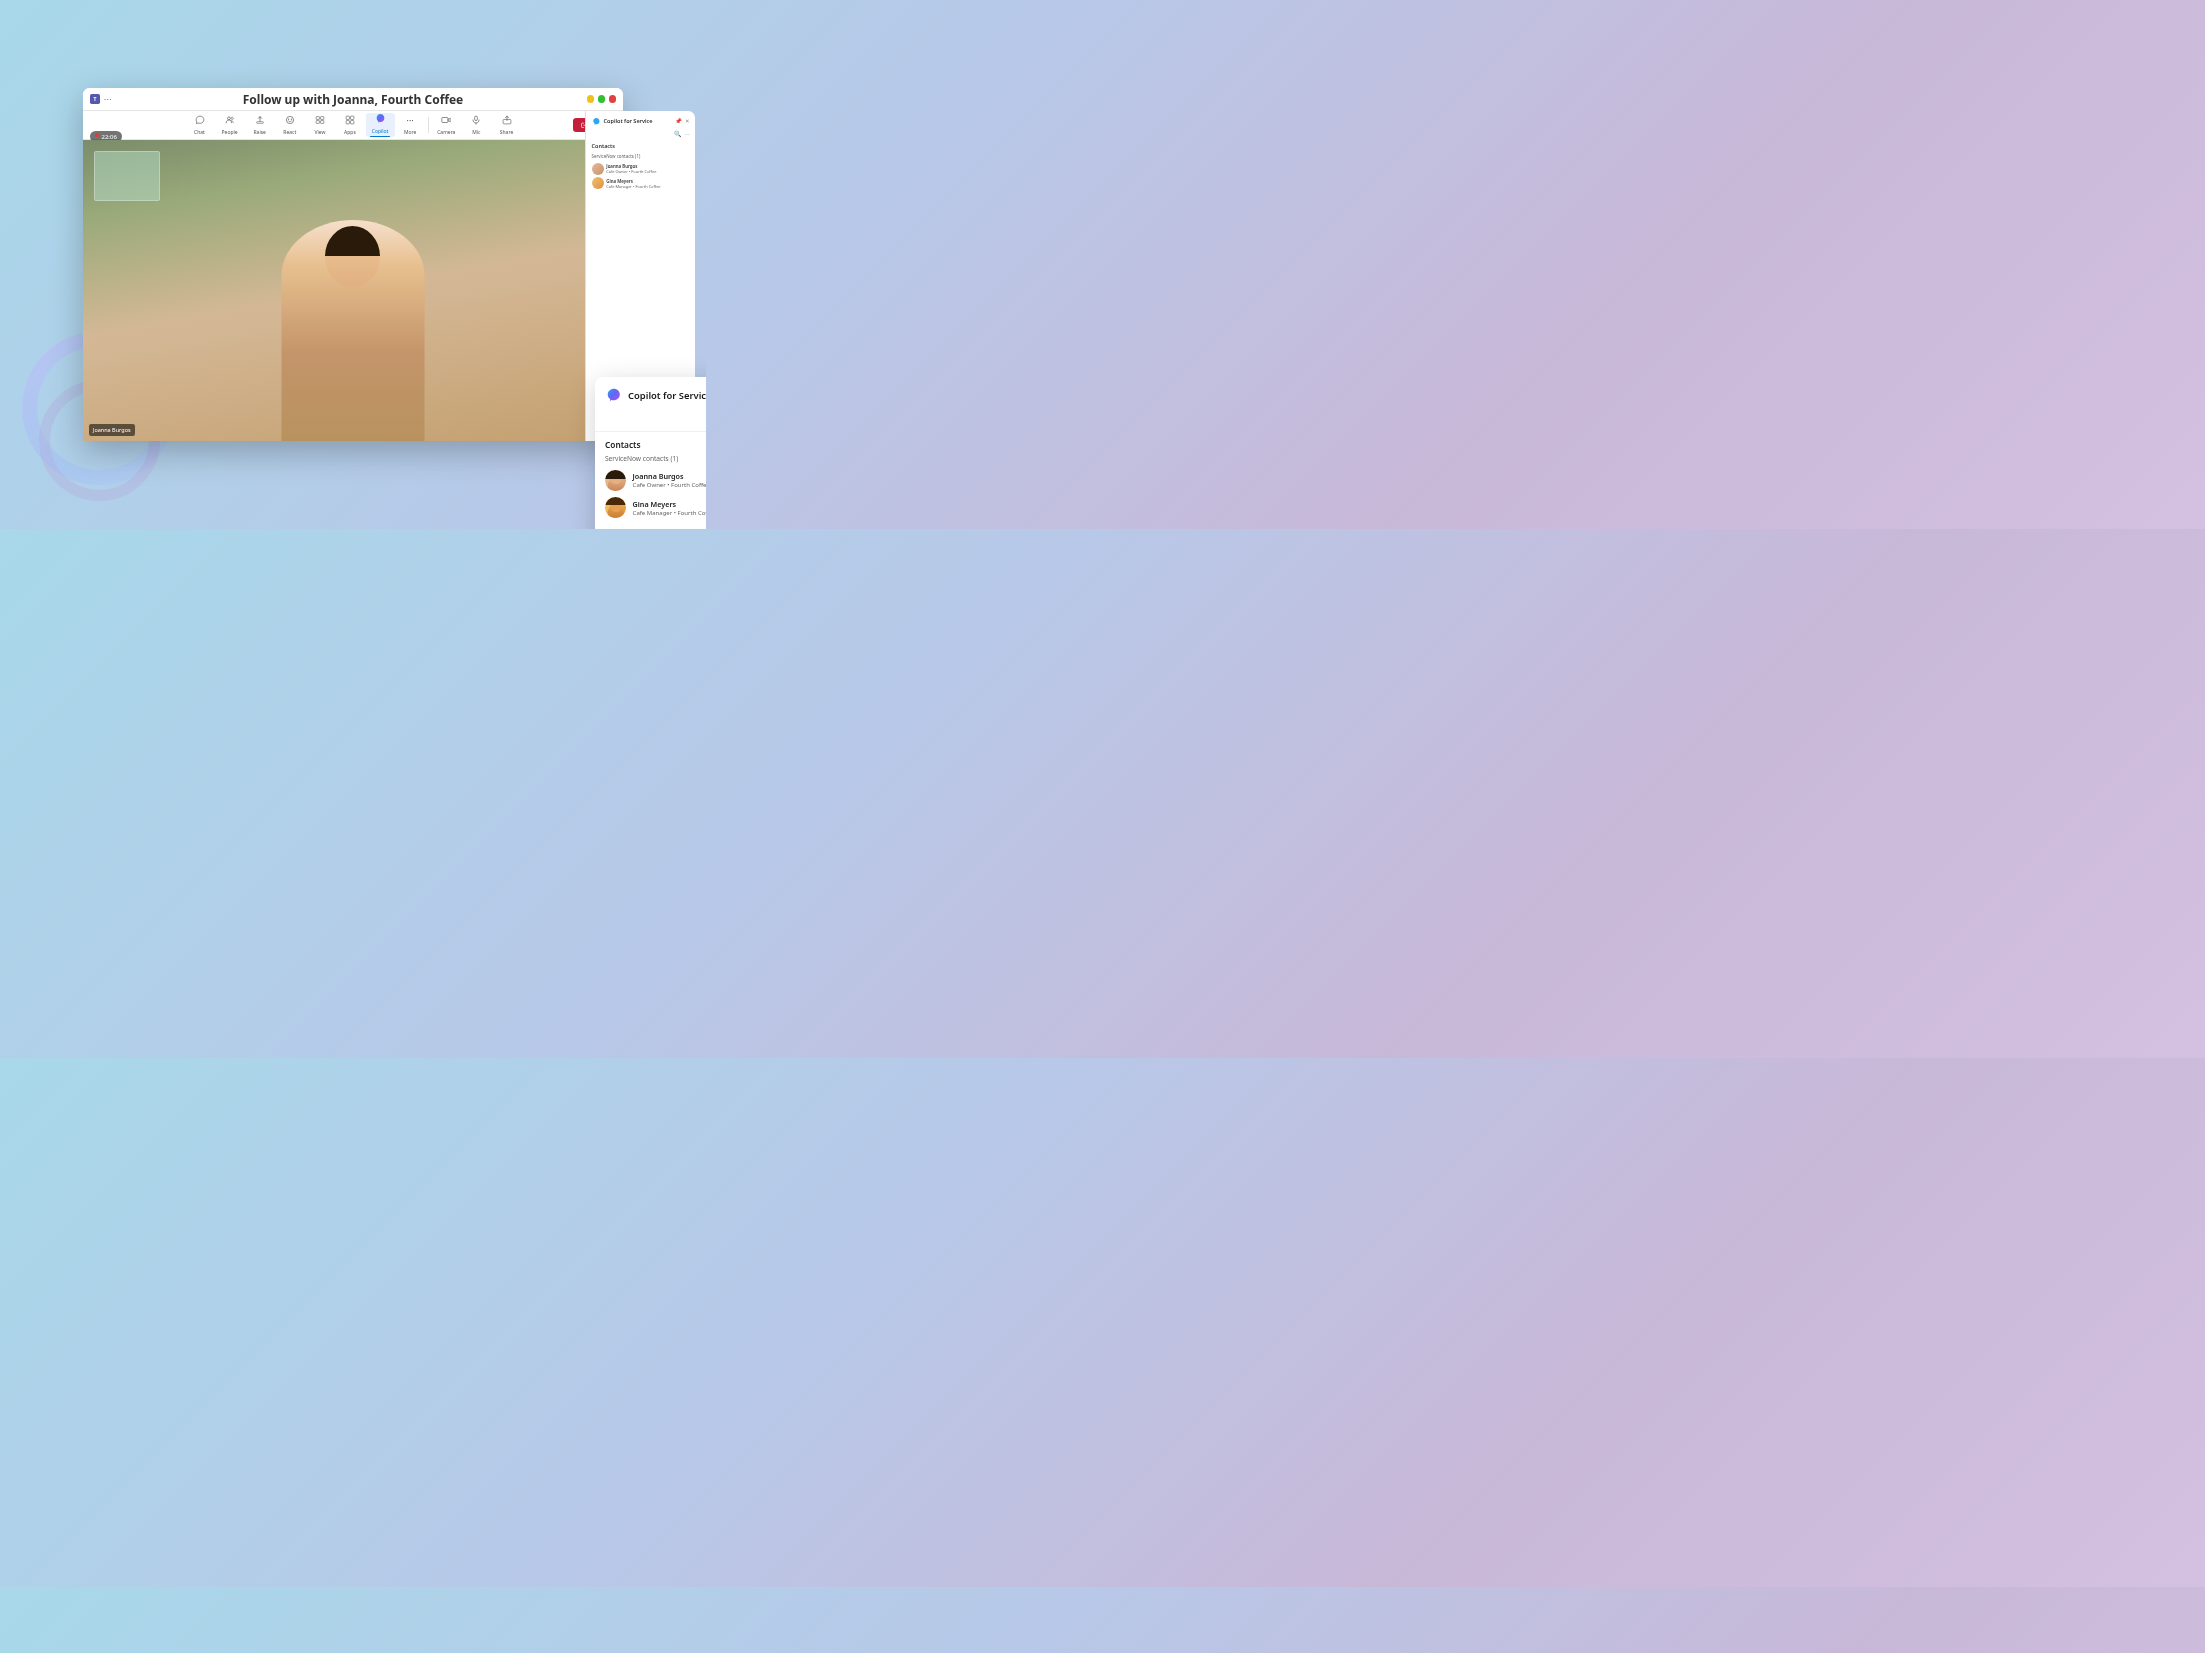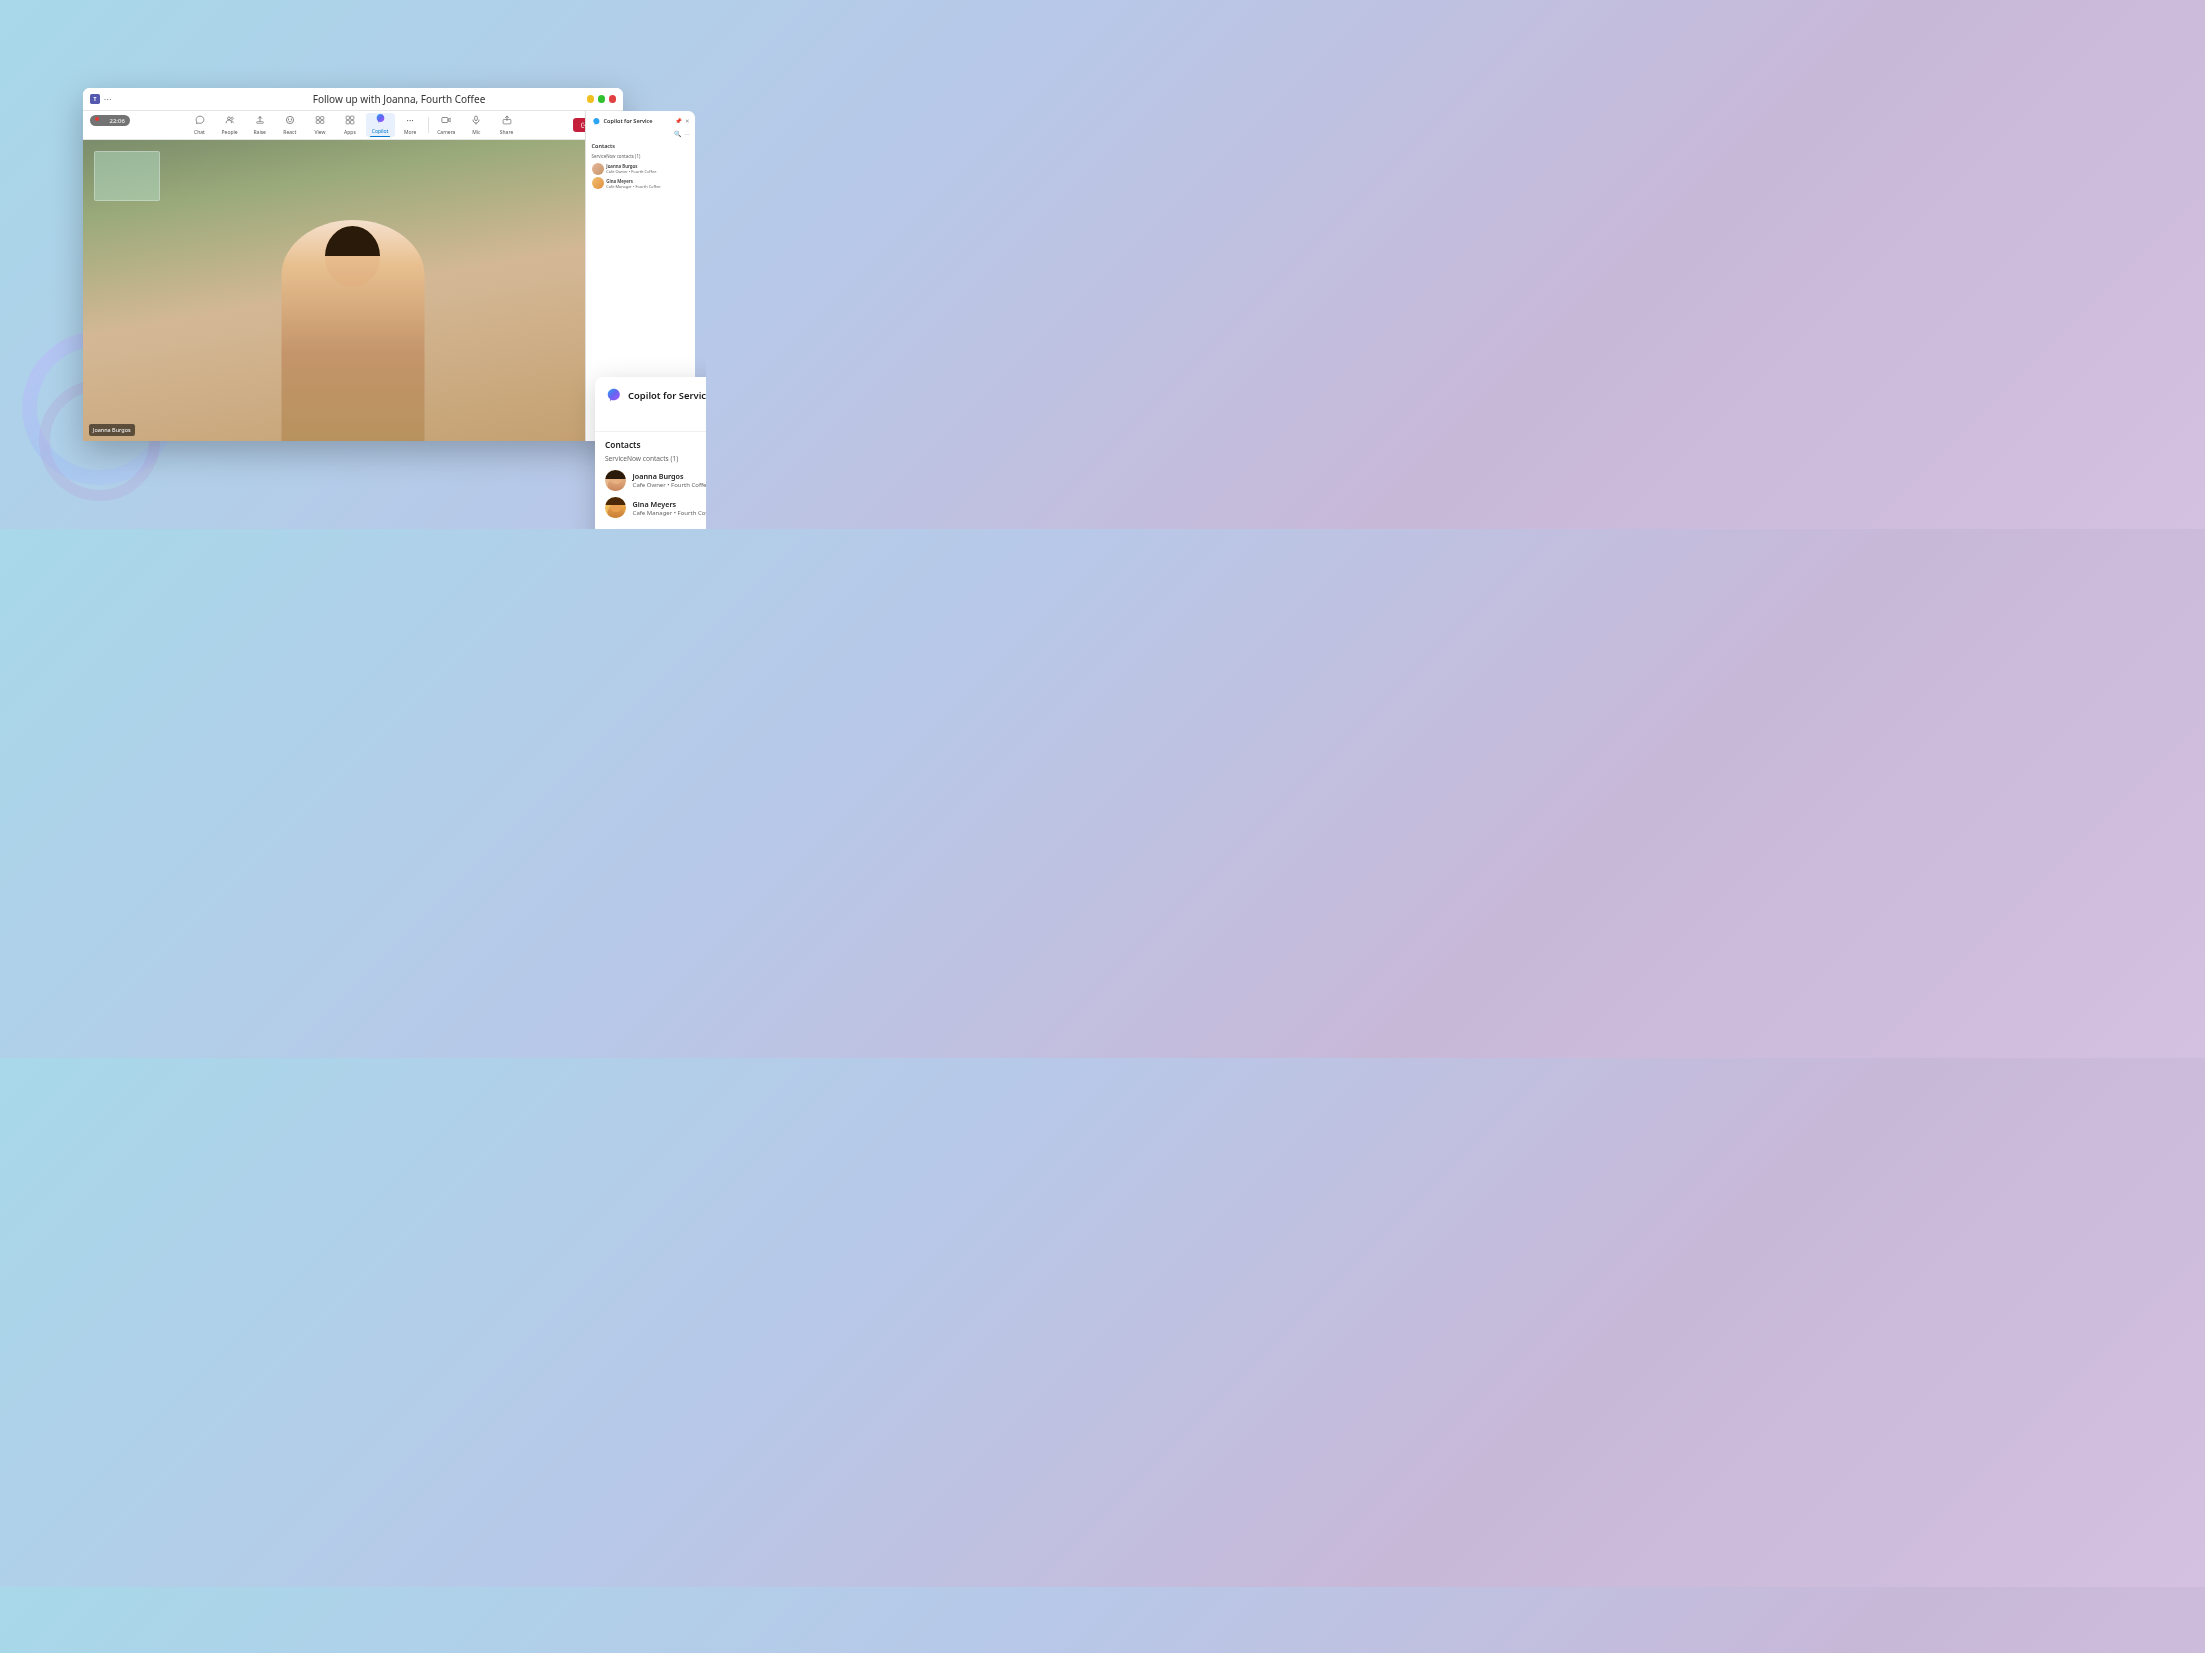--- a/index.html
+++ b/index.html
@@ -63,24 +63,23 @@
     }
     .title-bar-logo {
       width: 10px;
       height: 10px;
       margin-right: 4.4px;
     }
     .title-bar-title {
       position: absolute;
       left: 50%;
       transform: translateX(-50%);
-      font-size: 10px;
+      font-size: 12px;
       color: #333;
-      font-weight: 400;
-      margin-left: 46px;
+      font-weight: 700;
     }
     .title-bar-controls {
       margin-left: auto;
       display: flex;
       gap: 3.3px;
     }
     .title-bar-btn {
       width: 7.7px;
       height: 7.7px;
       border-radius: 50%;
@@ -394,29 +393,29 @@
     .avatar-joanna {
       background: linear-gradient(135deg, #e8b89a 0%, #c4956a 100%);
     }
     .avatar-gina {
       background: linear-gradient(135deg, #f0c070 0%, #e09040 100%);
     }
 
     
     .timer-pill {
       position: absolute;
-      top: 4px;
+      top: 20px;
       left: 6.6px;
       background: rgba(0,0,0,0.55);
       color: #fff;
       border-radius: 6.6px;
       padding: 1.7px 5.5px;
       font-size: 6px;
       display: flex;
-      gap: 10px;
+      gap: 2px;
     }
     .rec-dot {
       width: 4.4px;
       height: 4.4px;
       border-radius: 50%;
       background: #e53935;
     }
 
     
     .teams-logo-svg { }

